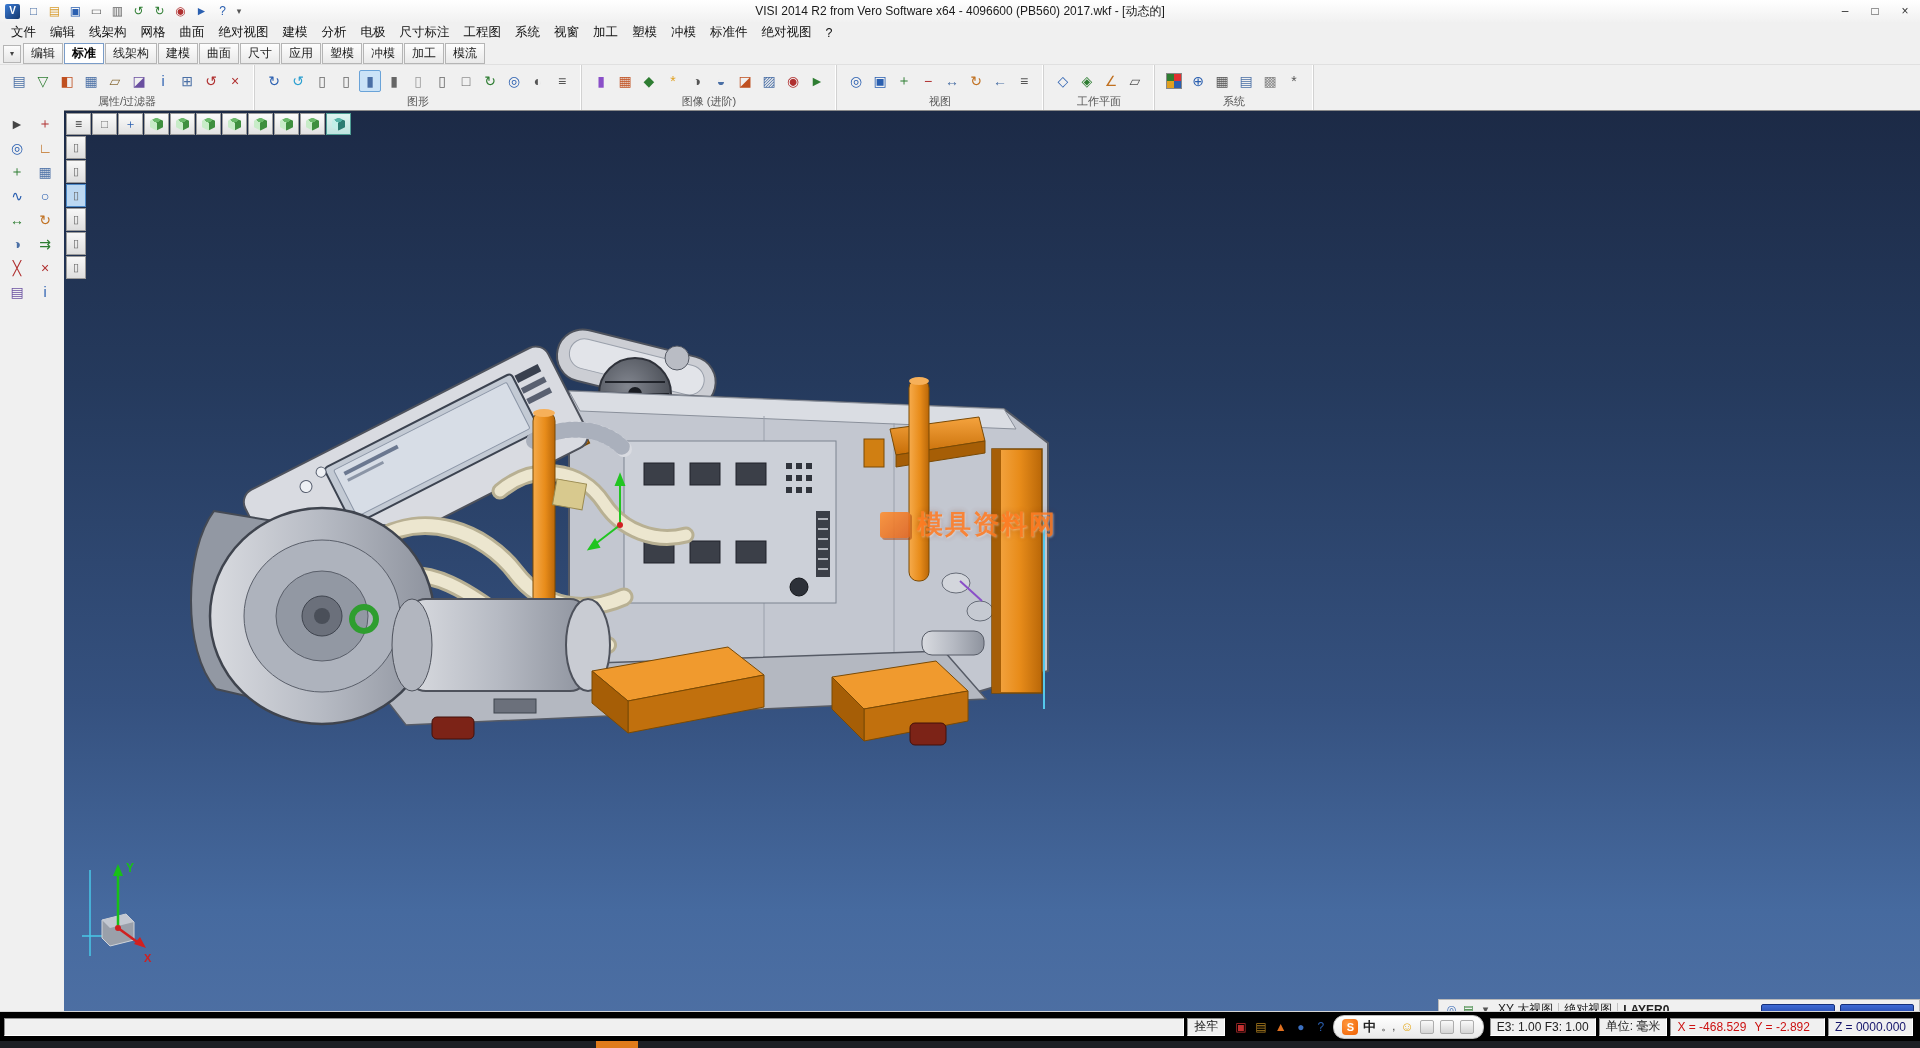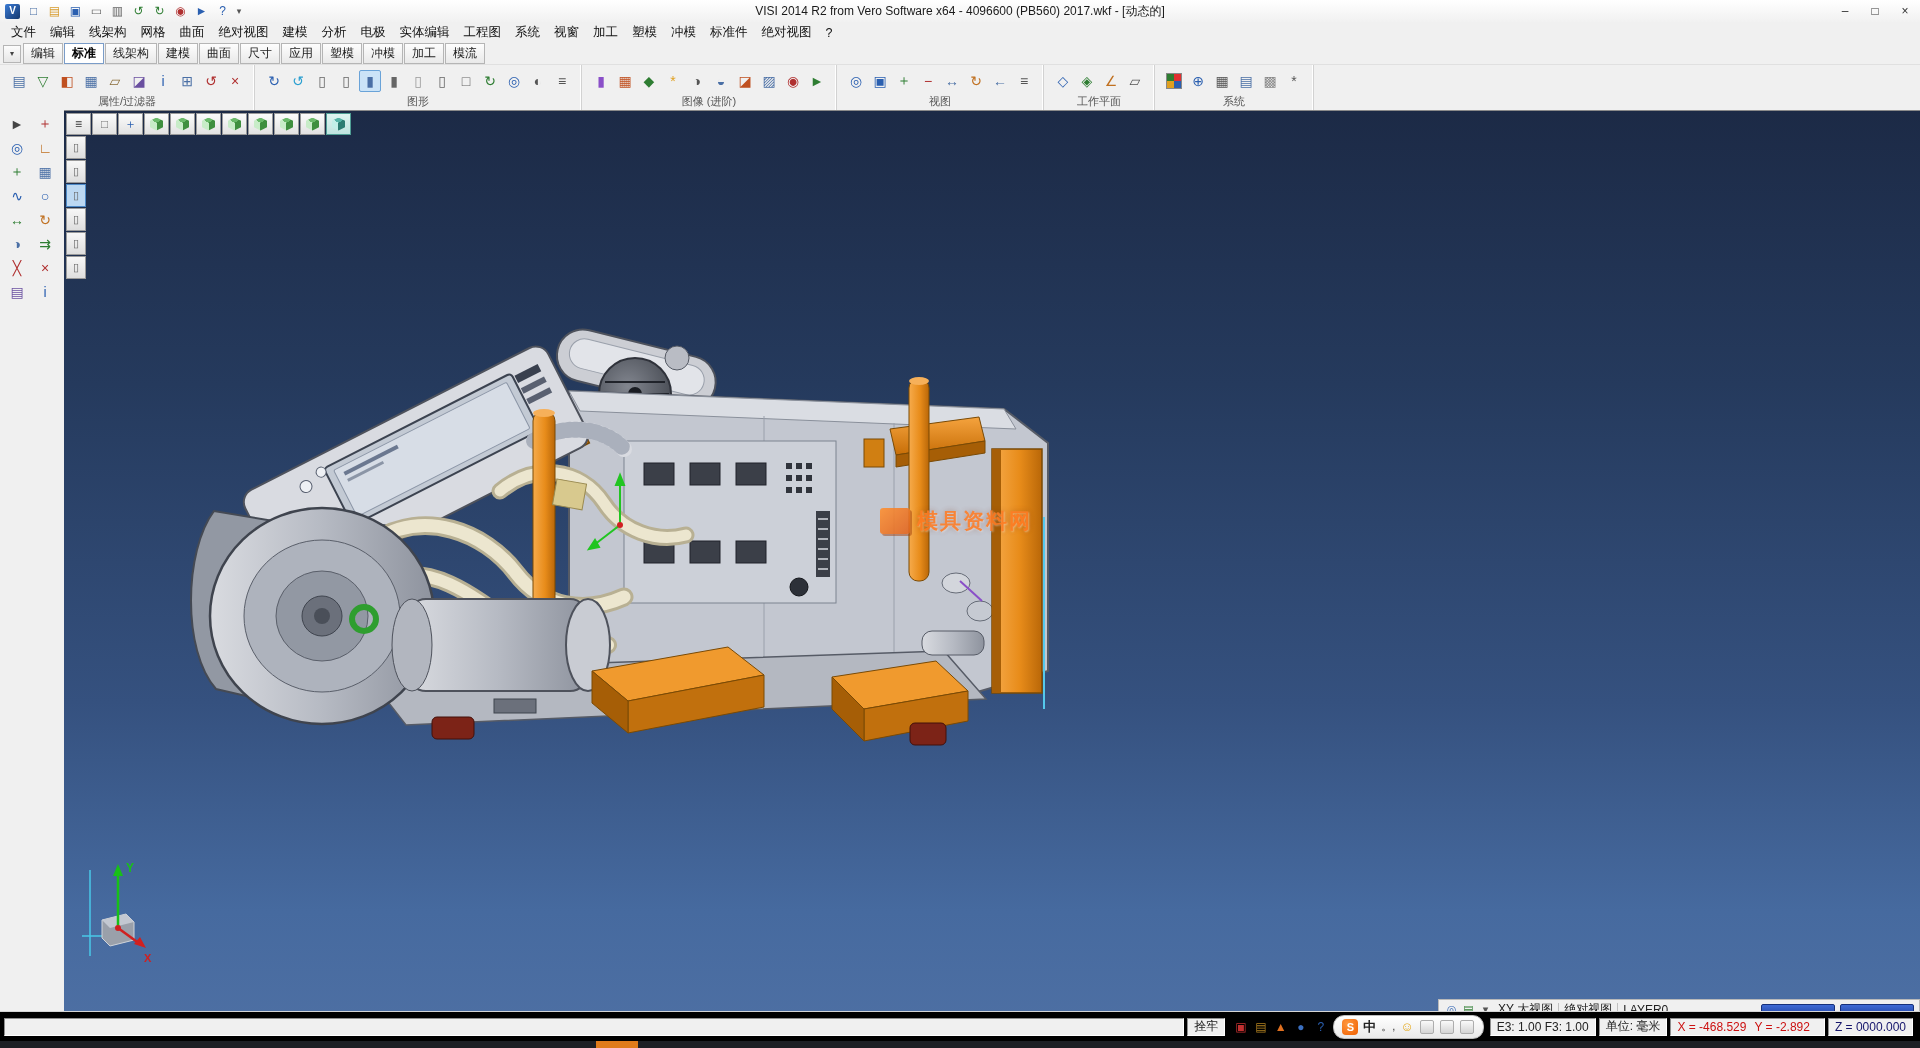--- a/index.html
+++ b/index.html
@@ -49,31 +49,31 @@
   .vp-btn.cube .glyph{width:13px;height:13px;display:block;background:conic-gradient(from 180deg at 50% 36%,#c8ecc8 0 120deg,#6ab96a 0 240deg,#3f8f3f 0 360deg);clip-path:polygon(50% 0,100% 25%,100% 75%,50% 100%,0 75%,0 25%);}
   .vp-btn.cube.hl{background:linear-gradient(#dff3f0,#bfe4df);border-color:#4f9e94;}
   .vp-btn.cube.hl .glyph{background:conic-gradient(from 180deg at 50% 36%,#c2efe8 0 120deg,#54b2a6 0 240deg,#2d7d73 0 360deg);}
 
   .filterstack{position:absolute;top:25px;left:2px;display:flex;flex-direction:column;gap:1px;z-index:5;}
   .vs-btn{width:18px;height:21px;border:1px solid #9a9a9a;background:linear-gradient(#f7f7f7,#dedede);display:flex;align-items:center;justify-content:center;font-size:11px;color:#666;}
   .vs-btn.hl{background:#bcd8f2;border-color:#4d8ac8;}
 
   .watermark{position:absolute;left:816px;top:396px;display:flex;align-items:center;gap:7px;opacity:.88;z-index:4;}
   .wm-logo{width:30px;height:26px;border-radius:3px;background:linear-gradient(135deg,#ff9030,#e2621b);box-shadow:2px 2px 0 rgba(160,60,10,.55);}
-  .wm-text{font-size:21px;font-weight:bold;color:#ff7b24;text-shadow:1px 1px 2px rgba(255,255,255,.45),0 0 6px rgba(120,40,0,.4);letter-spacing:2px;}
+  .wm-text{font-size:26px;font-weight:bold;color:#ff7b24;text-shadow:1px 1px 2px rgba(255,255,255,.45),0 0 6px rgba(120,40,0,.4);letter-spacing:2px;}
 
   .axis-triad{position:absolute;left:18px;bottom:52px;z-index:4;}
 
   
   .viewbar{position:absolute;right:0;bottom:0;width:470px;height:19px;background:#f0f0f0;border:1px solid #b9b9b9;display:flex;align-items:center;gap:5px;padding:0 5px;font-size:12px;color:#222;z-index:6;}
   .viewbar .mini-icons{display:flex;gap:2px;}
   .viewbar .mini-icons .ticon{width:15px;height:15px;font-size:11px;}
   .vb-sep{width:1px;height:13px;background:#c0c0c0;}
   .vb-text{white-space:nowrap;}
-  .vb-layer{font-weight:normal;}
+  .vb-layer{font-weight:bold;}
   .blue-bar{width:72px;height:10px;background:linear-gradient(#3e6ad4,#2447a8);border:1px solid #16307a;border-radius:2px;}
 
   
   .statusbar{position:absolute;left:0;right:0;bottom:7px;height:21px;background:#000000;border-top:1px solid #d5d5d5;display:flex;align-items:center;padding:4px 4px;z-index:7;}
   .scell{height:16px;display:flex;align-items:center;padding:0 6px;margin-right:3px;border:1px solid;border-color:#8f8f8f #ffffff #ffffff #8f8f8f;background:#f0f0f0;font-size:12px;color:#222;white-space:nowrap;}
   .scell.grow{flex:1;}
   .s-icons{display:flex;align-items:center;gap:3px;padding:0 4px;}
   .s-icons .ticon{width:17px;height:16px;font-size:12px;}
   .coord-x,.coord-y{color:#cc1111;margin-right:8px;}
   .coord-z{color:#15156b;}
@@ -146,21 +146,21 @@
   <div class="menubar">
       <span class="menu-item"><span class="lbl">文件</span></span>
       <span class="menu-item"><span class="lbl">编辑</span></span>
       <span class="menu-item"><span class="lbl">线架构</span></span>
       <span class="menu-item"><span class="lbl">网格</span></span>
       <span class="menu-item"><span class="lbl">曲面</span></span>
       <span class="menu-item"><span class="lbl">绝对视图</span></span>
       <span class="menu-item"><span class="lbl">建模</span></span>
       <span class="menu-item"><span class="lbl">分析</span></span>
       <span class="menu-item"><span class="lbl">电极</span></span>
-      <span class="menu-item"><span class="lbl">实体编辑</span></span>
+      <span class="menu-item"><span class="lbl">尺寸标注</span></span>
       <span class="menu-item"><span class="lbl">工程图</span></span>
       <span class="menu-item"><span class="lbl">系统</span></span>
       <span class="menu-item"><span class="lbl">视窗</span></span>
       <span class="menu-item"><span class="lbl">加工</span></span>
       <span class="menu-item"><span class="lbl">塑模</span></span>
       <span class="menu-item"><span class="lbl">冲模</span></span>
       <span class="menu-item"><span class="lbl">标准件</span></span>
       <span class="menu-item"><span class="lbl">绝对视图</span></span>
       <span class="menu-item"><span class="lbl">?</span></span>
     </div>

